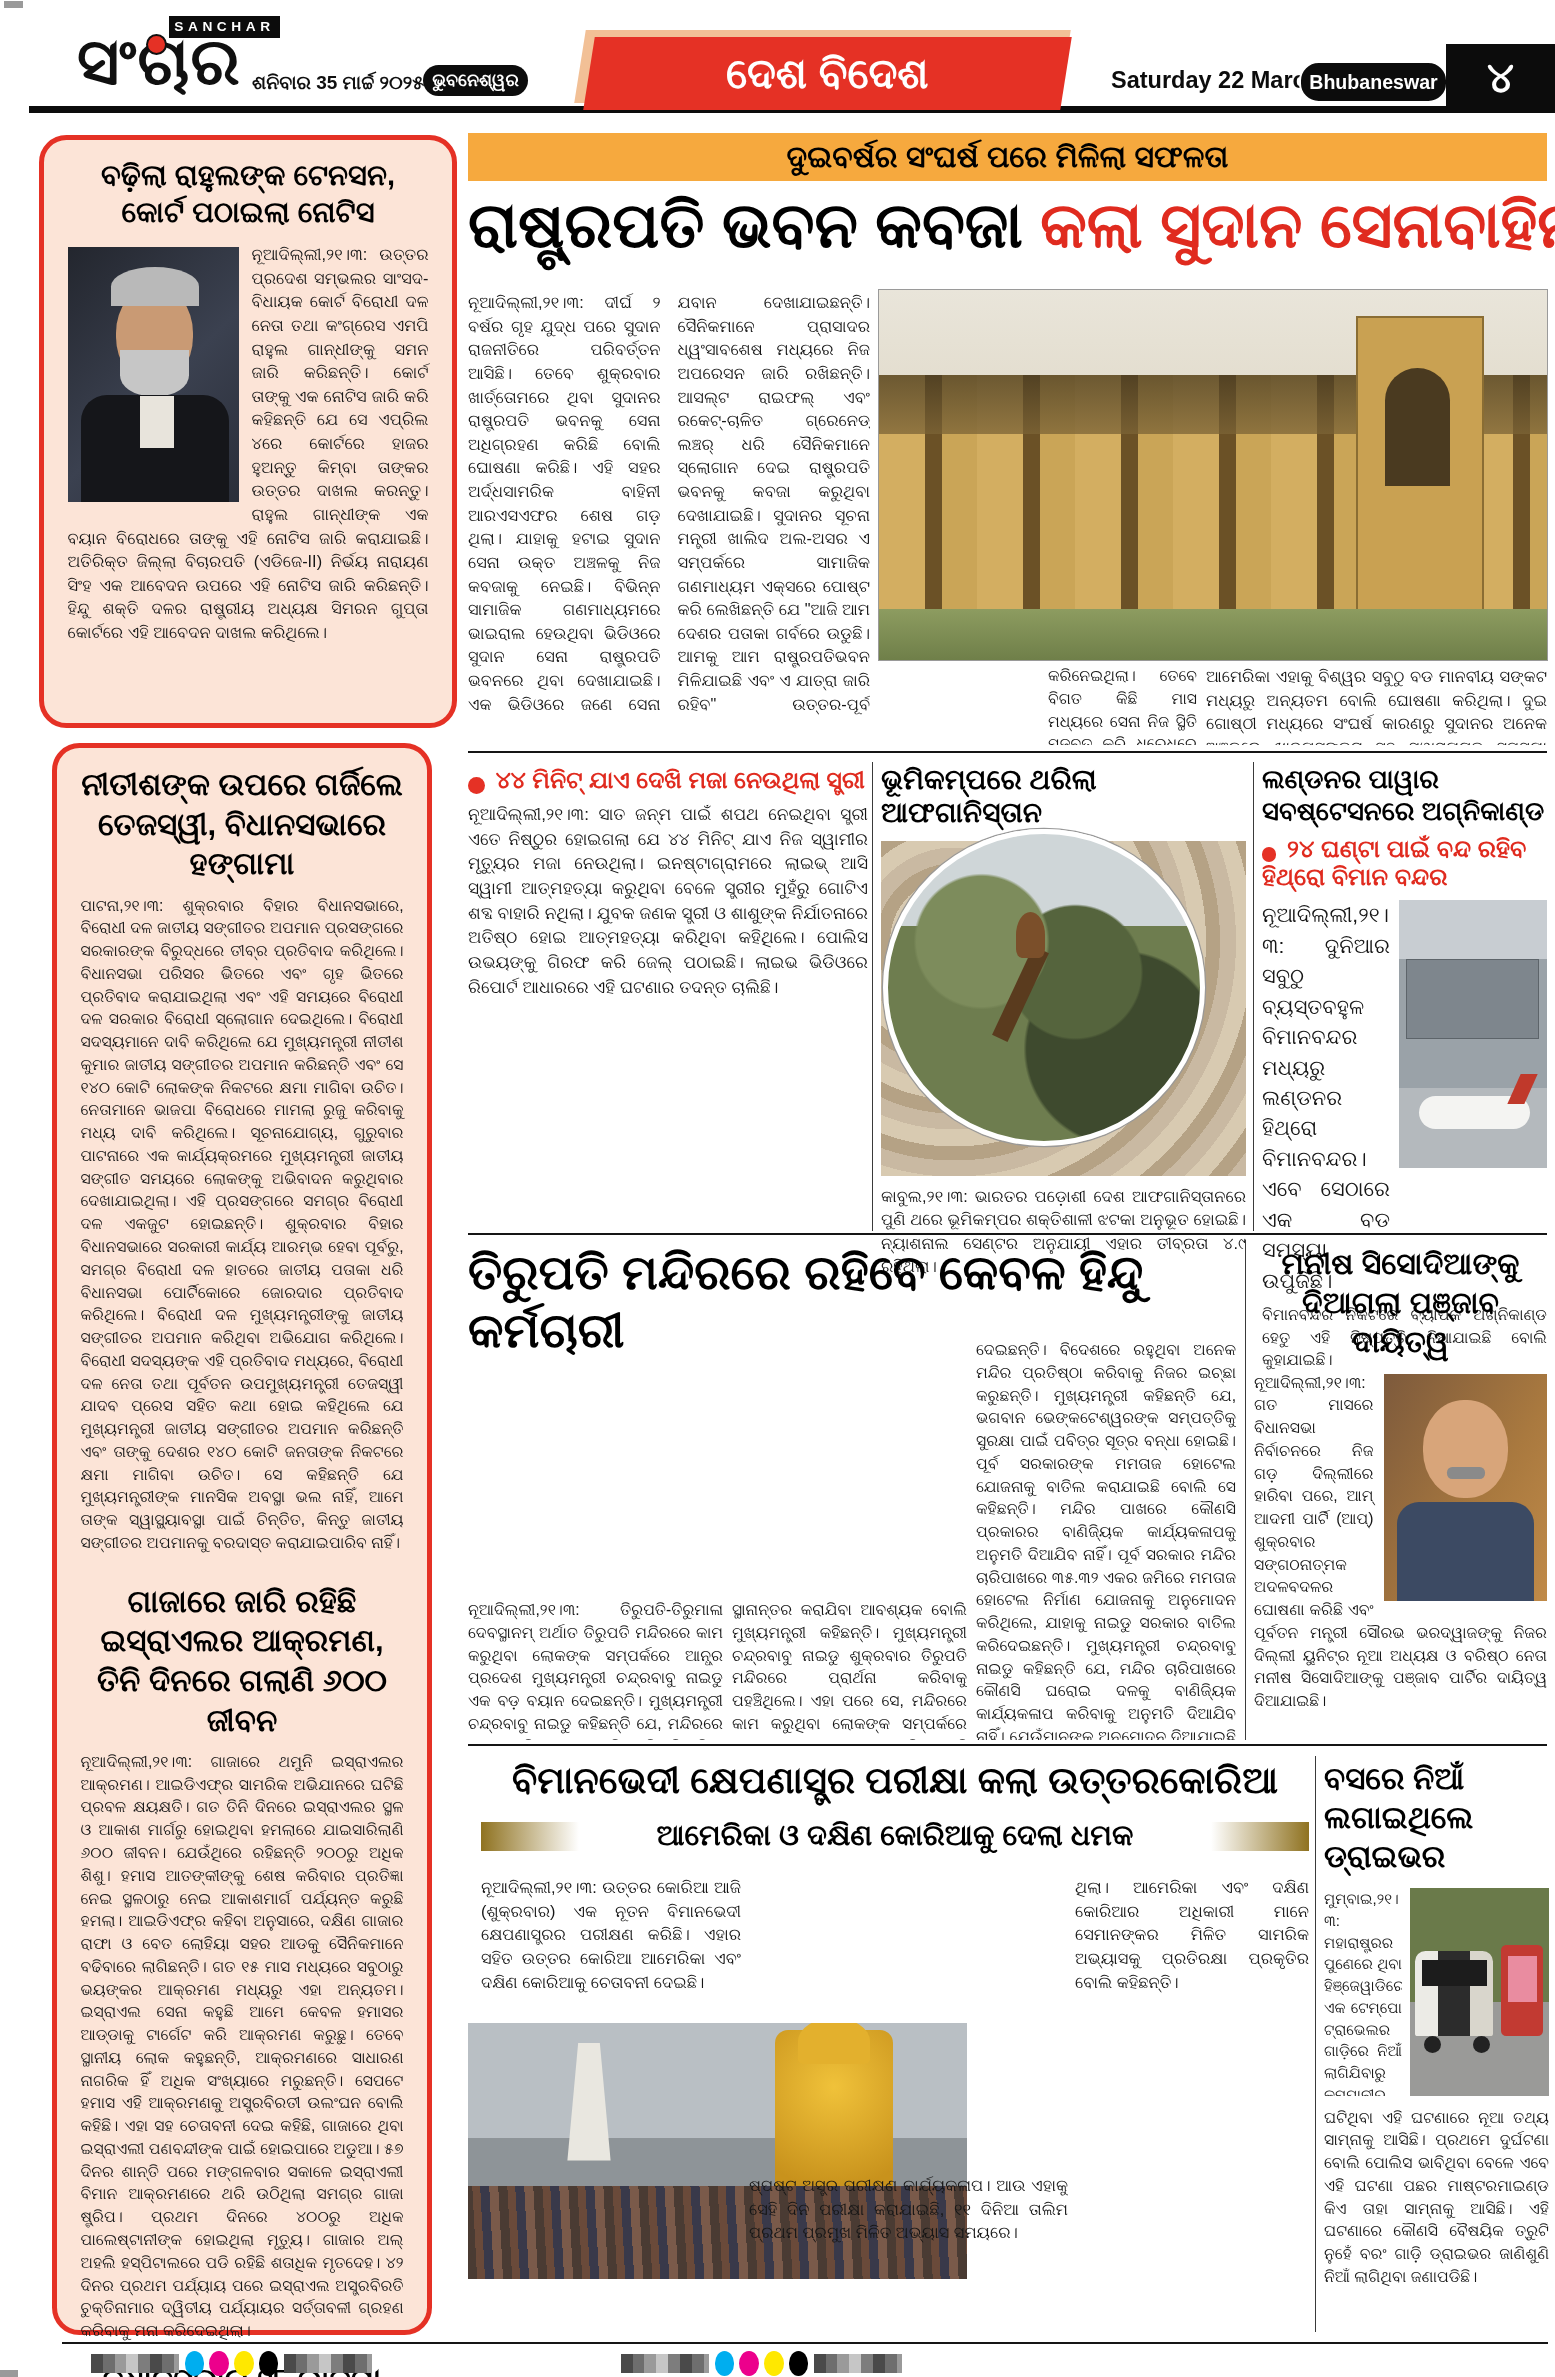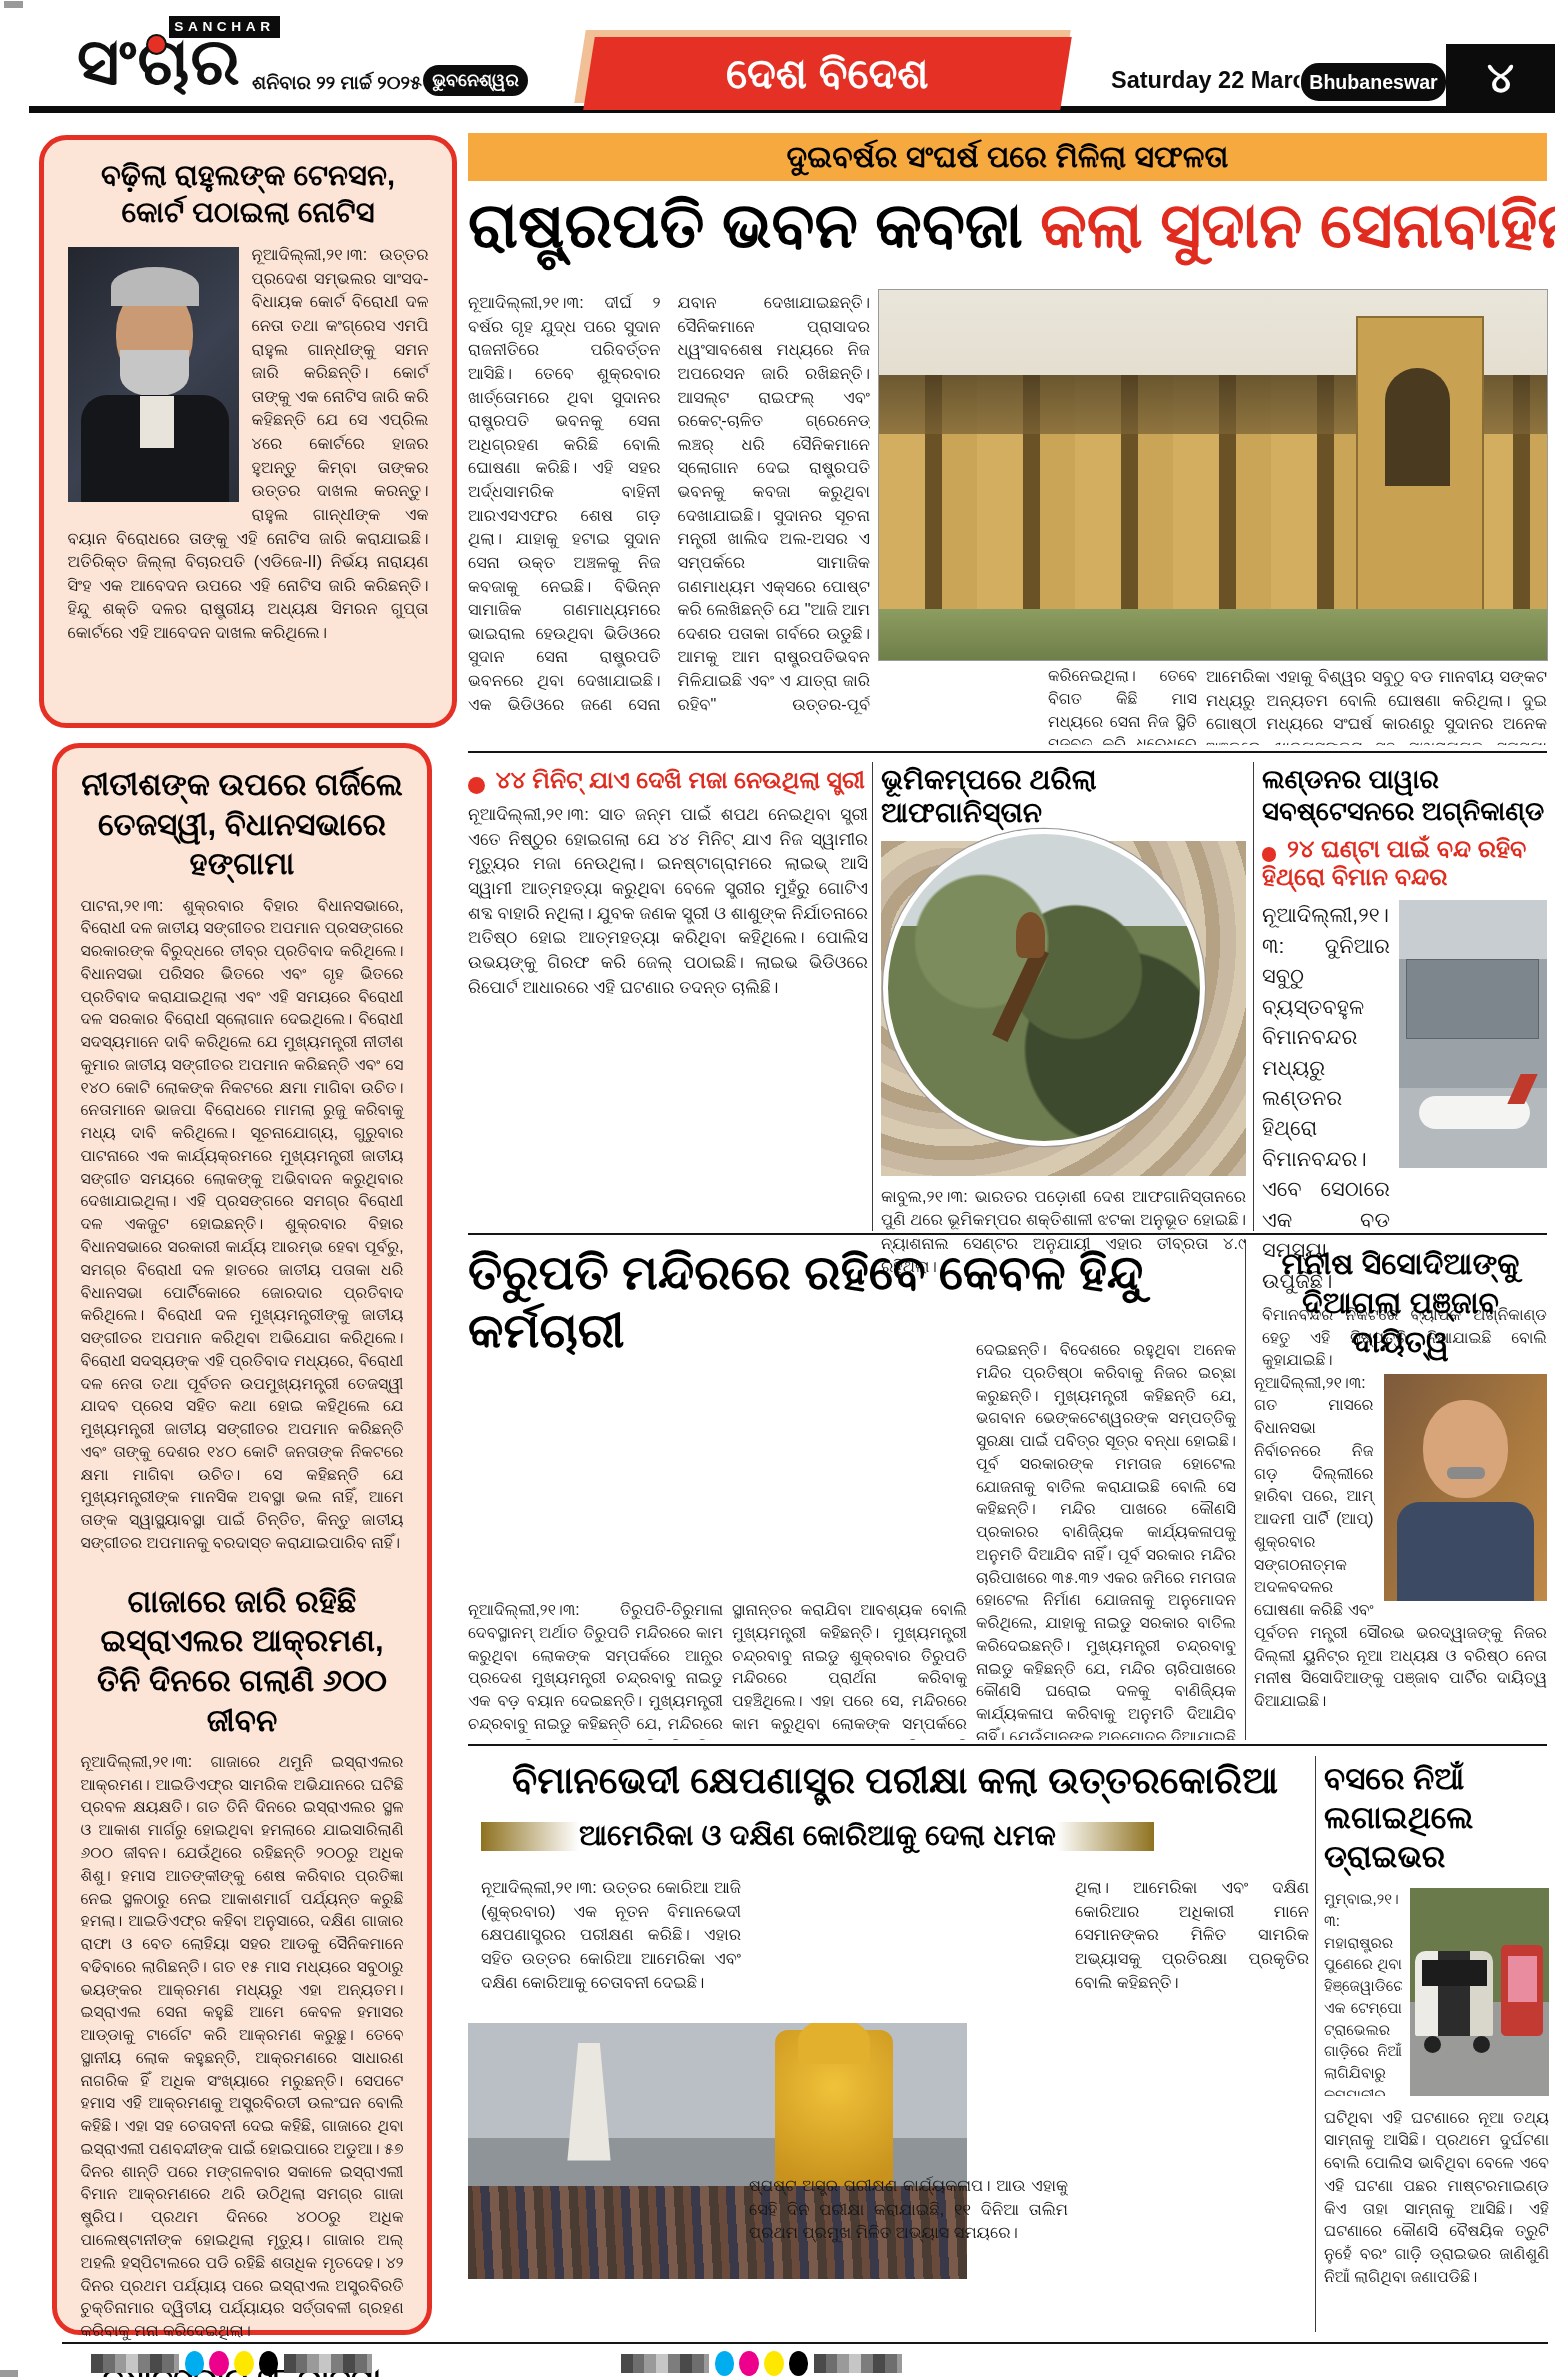--- a/index.html
+++ b/index.html
@@ -29,21 +29,21 @@
 <body>
 
 <div id="paper">
 
   <div class="abs" style="left:3.9px;top:1.3px;width:19.6px;height:7.2px;background:#9a9a9a;"></div>
   <div class="abs" style="left:0px;top:2370px;width:18.3px;height:6.5px;background:#9a9a9a;"></div>
 
   <div class="abs" style="left:169px;top:15.7px;width:111px;height:22px;background:#0c0c0c;color:#fff;display:flex;align-items:center;justify-content:center;font-size:13.7px;font-weight:700;letter-spacing:4.6px;">SANCHAR</div>
   <div class="abs" style="left:77px;top:23.5px;font-size:65px;font-weight:800;color:#101010;letter-spacing:1.3px;">ସଂଚାର</div>
   <div class="abs" style="left:146px;top:34px;width:17px;height:17px;border-radius:50%;background:#e53125;border:2.6px solid #101010;"></div>
-  <div class="abs" style="left:252px;top:72px;font-size:19px;font-weight:700;color:#101010;">ଶନିବାର ୨୨ ମାର୍ଚ୍ଚ ୨୦୨୫</div>
+  <div class="abs" style="left:252px;top:72px;font-size:19px;font-weight:700;color:#101010;">ଶନିବାର 35 ମାର୍ଚ୍ଚ ୨୦୨୫</div>
   <div class="abs pill" style="left:423px;top:65px;width:105px;height:31px;font-size:17.6px;font-weight:700;">ଭୁବନେଶ୍ୱର</div>
   <div class="abs" style="left:29px;top:106px;width:1526px;height:6.5px;background:#0c0c0c;"></div>
 
   <div class="abs" style="left:580px;top:30px;width:485px;height:73px;background:#f2c096;transform:skewX(-9deg);"></div>
   <div class="abs" style="left:589px;top:37px;width:477px;height:73px;background:#e53125;transform:skewX(-9deg);display:flex;align-items:center;justify-content:center;">
     <span style="font-size:42px;font-weight:800;color:#fff;transform:skewX(9deg);">ଦେଶ ବିଦେଶ</span>
   </div>
   <div class="abs" style="left:1111px;top:67px;font-size:23.5px;font-weight:700;color:#0c0c0c;">Saturday 22 March 2025</div>
   <div class="abs pill" style="left:1299px;top:61px;width:145px;height:38px;font-size:19.6px;font-weight:700;border:2px solid #fff;">Bhubaneswar</div>
   <div class="abs" style="left:1446px;top:44px;width:109px;height:68px;background:#0c0c0c;display:flex;align-items:center;justify-content:center;">
@@ -167,21 +167,21 @@
         <div class="abs" style="left:63px;top:93px;width:38px;height:11.8px;border-radius:5.2px;background:#8a8a8a;"></div>
         <div class="abs" style="left:13px;top:128px;width:137px;height:99px;border-radius:22px 22px 0 0;background:#3c4a63;"></div>
       </div>
       <div class="odia-body jt" style="font-size:15.7px;">ନୂଆଦିଲ୍ଲୀ,୨୧।୩: ଗତ ମାସରେ ବିଧାନସଭା ନିର୍ବାଚନରେ ନିଜ ଗଡ଼ ଦିଲ୍ଲୀରେ ହାରିବା ପରେ, ଆମ୍ ଆଦମୀ ପାର୍ଟି (ଆପ୍) ଶୁକ୍ରବାର ସଙ୍ଗଠନାତ୍ମକ ଅଦଳବଦଳର ଘୋଷଣା କରିଛି ଏବଂ ପୂର୍ବତନ ମନ୍ତ୍ରୀ ସୌରଭ ଭରଦ୍ୱାଜଙ୍କୁ ନିଜର ଦିଲ୍ଲୀ ୟୁନିଟ୍‌ର ନୂଆ ଅଧ୍ୟକ୍ଷ ଓ ବରିଷ୍ଠ ନେତା ମନୀଷ ସିସୋଦିଆଙ୍କୁ ପଞ୍ଜାବ ପାର୍ଟିର ଦାୟିତ୍ୱ ଦିଆଯାଇଛି।</div>
     </div>
   </div>
 
   <div class="abs hrule" style="left:468px;top:1744px;width:1079px;"></div>
 
   <div class="abs hl center" style="left:481px;top:1760px;width:828px;font-size:37px;">ବିମାନଭେଦୀ କ୍ଷେପଣାସ୍ତ୍ର ପରୀକ୍ଷା କଲା ଉତ୍ତରକୋରିଆ</div>
-  <div class="abs" style="left:481px;top:1819px;width:828px;display:flex;align-items:center;justify-content:flex-start;">
+  <div class="abs" style="left:481px;top:1819px;width:828px;display:flex;align-items:center;justify-content:space-between;">
     <div class="goldbar l"></div>
     <div class="hl" style="font-size:29px;">ଆମେରିକା ଓ ଦକ୍ଷିଣ କୋରିଆକୁ ଦେଲା ଧମକ</div>
     <div class="goldbar r"></div>
   </div>
   <div class="abs odia-body jt" style="left:481px;top:1876px;width:260px;height:452px;overflow:hidden;">ନୂଆଦିଲ୍ଲୀ,୨୧।୩: ଉତ୍ତର କୋରିଆ ଆଜି (ଶୁକ୍ରବାର) ଏକ ନୂତନ ବିମାନଭେଦୀ କ୍ଷେପଣାସ୍ତ୍ରର ପରୀକ୍ଷଣ କରିଛି। ଏହାର ସହିତ ଉତ୍ତର କୋରିଆ ଆମେରିକା ଏବଂ ଦକ୍ଷିଣ କୋରିଆକୁ ଚେତାବନୀ ଦେଇଛି।</div>
 
   <div class="abs odia-body jt" style="left:749px;top:2174px;width:319px;height:154px;overflow:hidden;">ଷ୍ପଷ୍ଟ ଅସ୍ତ୍ର ପରୀକ୍ଷଣ କାର୍ଯ୍ୟକଳାପ। ଆଉ ଏହାକୁ ସେହି ଦିନ ପରୀକ୍ଷା କରାଯାଇଛି, ୧୧ ଦିନିଆ ତାଲିମ ପ୍ରଥମ ପ୍ରମୁଖ ମିଳିତ ଅଭ୍ୟାସ ସମୟରେ।</div>
   <div class="abs odia-body jt" style="left:1075px;top:1876px;width:234px;height:452px;overflow:hidden;">ଥିଲା। ଆମେରିକା ଏବଂ ଦକ୍ଷିଣ କୋରିଆର ଅଧିକାରୀ ମାନେ ସେମାନଙ୍କର ମିଳିତ ସାମରିକ ଅଭ୍ୟାସକୁ ପ୍ରତିରକ୍ଷା ପ୍ରକୃତିର ବୋଲି କହିଛନ୍ତି।</div>
 
   <div class="abs vrule" style="left:1315px;top:1756px;height:576px;"></div>

